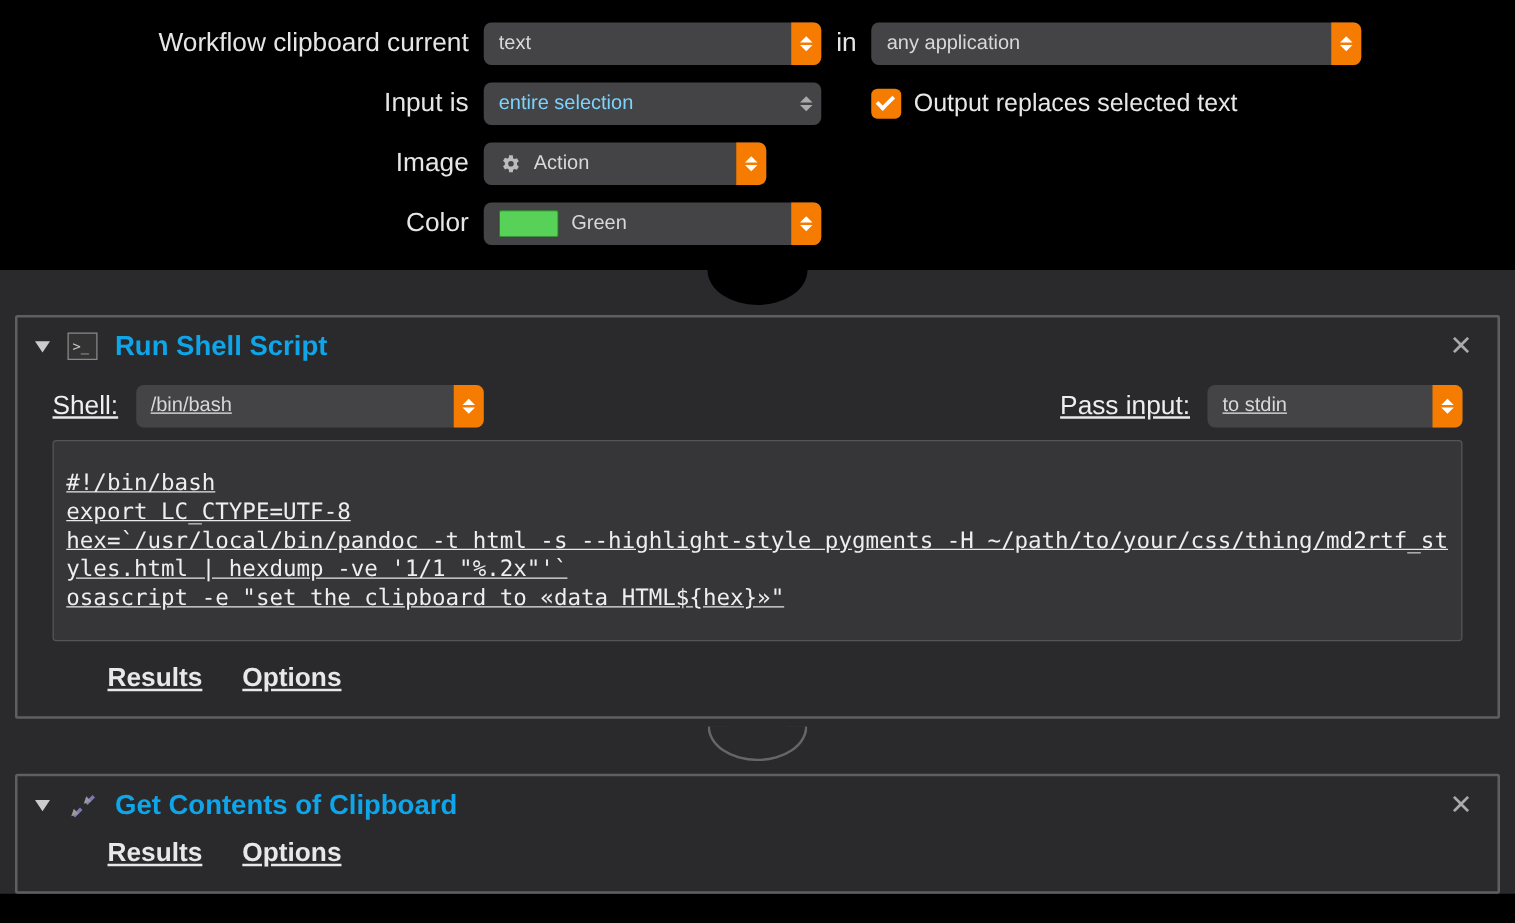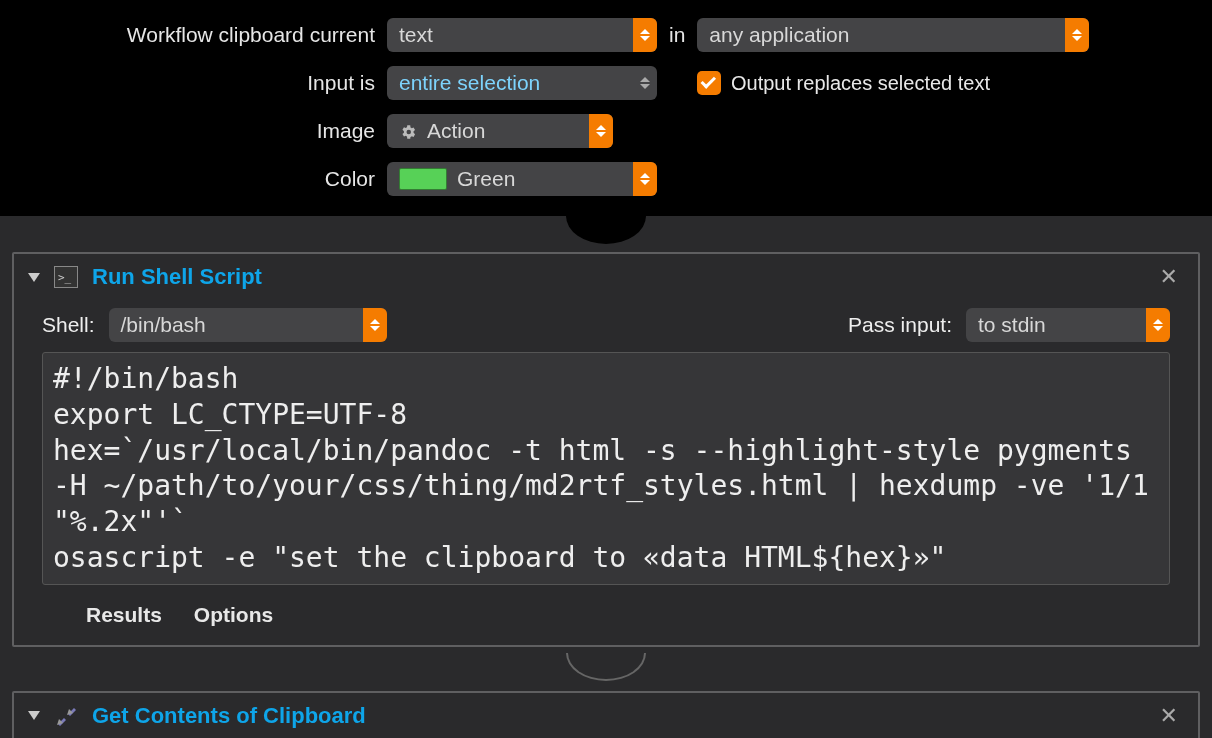--- a/index.html
+++ b/index.html
@@ -30,21 +30,21 @@
   }
   .select {
     display: flex;
     align-items: center;
     background: #444446;
     color: #d8d8d8;
     border-radius: 6px;
     height: 34px;
     padding: 0 0 0 12px;
     position: relative;
-    font-size: 21px;
+    font-size: 16px;
   }
   .select.orange .stepper { background: #f57c00; }
   .select.plain .stepper { background: transparent; }
   .select .value { flex: 1; display: flex; align-items: center; gap: 10px; }
   .stepper {
     width: 24px;
     height: 100%;
     border-top-right-radius: 6px;
     border-bottom-right-radius: 6px;
     display: flex;
@@ -134,32 +134,32 @@
     border-left: 6px solid transparent;
     border-right: 6px solid transparent;
     border-top: 9px solid #ccc;
   }
   .action-icon {
     width: 24px; height: 24px;
     display: inline-flex; align-items:center; justify-content:center;
   }
   .action-title { font-weight: 600; font-size: 22px; color: #0ea5e9; flex:1;}
   .close-x { color: #aaa; font-size: 22px; font-weight: 400; cursor:pointer; padding:0 6px;}
-  .card-body { padding: 8px 28px 16px 28px; }
+  .card-body { padding: 8px 28px 16px 28px; text-decoration: underline; }
   .body-row { display:flex; align-items:center; gap:14px; margin-bottom:10px; }
   .body-row .spacer { flex:1; }
   .body-label { font-size: 21px; color: #eee; }
   .script-box {
     width: 100%;
     background: #363638;
     border: 1px solid #555;
     border-radius: 3px;
-    padding: 8px 10px;
+    padding: 22px 10px;
     font-family: "SF Mono", Menlo, Consolas, monospace;
-    font-size: 28px;
+    font-size: 18px;
     line-height: 1.28;
     color: #eee;
     white-space: pre-wrap;
     word-break: break-all;
   }
   .footer-row {
     display:flex; gap: 32px;
     padding: 18px 0 2px 44px;
     font-weight: 700; font-size: 21px; color: #e8e8e8;
   }

